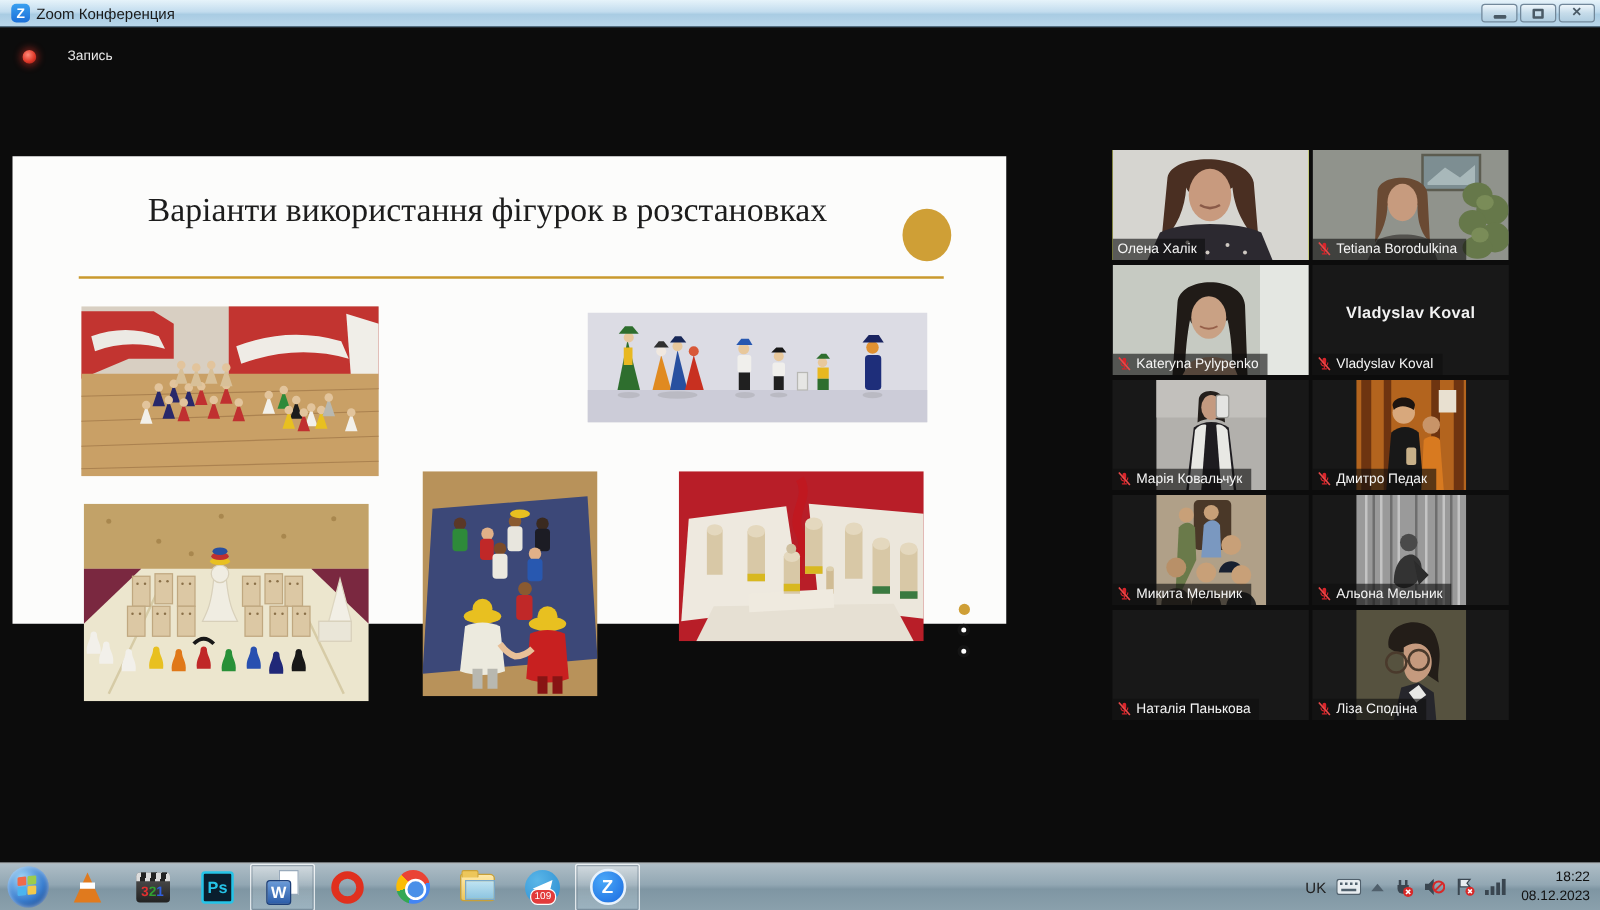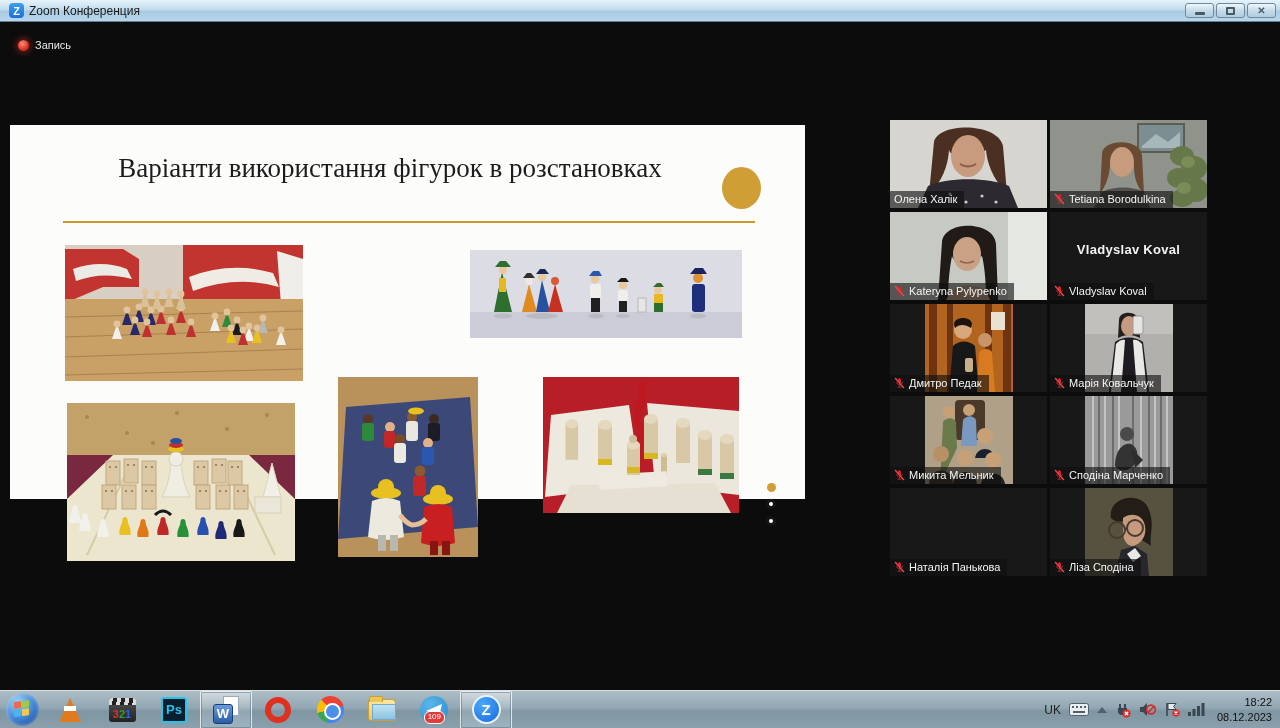--- a/index.html
+++ b/index.html
@@ -16,21 +16,21 @@
   .titlebar .wtitle { font-size:12px; color:#1a1a1a; }
   .wcontrols { position:absolute; right:4px; top:3px; display:flex; gap:2px; }
   .wbtn { width:29px; height:15px; border:1px solid #72889a; border-radius:3px;
     background:linear-gradient(#eef6fb,#c6dcea 50%,#b0cde0); display:flex; align-items:center; justify-content:center; }
   .wbtn .bar { width:10px; height:3px; background:#4a5a66; border-radius:1px; margin-top:5px;}
   .wbtn .box { width:9px; height:8px; border:2px solid #4a5a66; border-radius:1px; }
   .wbtn .x { font-size:10px; color:#4a5a66; font-weight:bold; line-height:1; }
 
   
   .meeting { position:absolute; left:0; top:22px; width:1280px; height:668px; background:#0c0c0c; }
-  .rec { position:absolute; left:18px; top:17px; display:flex; align-items:center; gap:6px; }
+  .rec { position:absolute; left:18px; top:17px; display:flex; align-items:center; gap:25px; }
   .rec-dot { width:11px; height:11px; border-radius:50%;
     background:radial-gradient(circle at 40% 35%, #ff8a7a, #e03a2a 55%, #8a1510);
     box-shadow:0 0 6px 2px rgba(230,50,40,.45); }
   .rec-label { color:#e8e8e8; font-size:11px; }
 
   
   .slide { position:absolute; left:10px; top:103px; width:795px; height:374px; background:#fcfcfb; }
   .slide-title { position:absolute; left:55px; top:28px; width:650px; text-align:center;
     font-family:"Liberation Serif", serif; font-size:27px; color:#1c1c1c; }
   .gold-circle { position:absolute; left:712px; top:42px; width:39px; height:42px; border-radius:50%; background:#cf9f36; }
@@ -470,20 +470,45 @@
               <line x1="3.8" y1="11" x2="8.2" y2="11" stroke="#d8232a"></line>
             <line x1="1.2" y1="1" x2="10.8" y2="12" stroke="#e84848" stroke-width="1.5"></line>
           </svg>
           <span>Vladyslav Koval</span>
         </div>
       </div>
 
       <div class="tile">
         <div class="photo-wrap">
           <svg viewBox="0 0 88 88" preserveAspectRatio="none">
+            <rect width="88" height="88" fill="#b2b0ac"></rect>
+            <rect x="0" y="0" width="88" height="30" fill="#c2c0bc"></rect>
+            <path d="M34 16 C 34 6, 54 6, 54 18 L 55 34 C 48 30, 40 30, 33 34 Z" fill="#241f1c"></path>
+            <ellipse cx="44" cy="22" rx="8" ry="10" fill="#c49a80"></ellipse>
+            <rect x="48" y="12" width="10" height="18" rx="2" fill="#e4e4e2" stroke="#9a9a96"></rect>
+            <path d="M24 88 L30 38 C 38 32, 50 32, 58 38 L 64 88 Z" fill="#1e1c20"></path>
+            <path d="M26 88 L31 40 C 34 36, 38 35, 40 36 L 36 88 Z" fill="#e8e8e4"></path>
+            <path d="M62 88 L57 40 C 54 36, 50 35, 48 36 L 52 88 Z" fill="#e8e8e4"></path>
+          </svg>
+        </div>
+        <div class="pill">
+          <svg class="mic" width="11" height="12" viewBox="0 0 12 13">
+            <path d="M6 1.2c-.9 0-1.6.7-1.6 1.6v2.7c0 .9.7 1.6 1.6 1.6s1.6-.7 1.6-1.6V2.8c0-.9-.7-1.6-1.6-1.6z" fill="#d8232a"></path>
+            <path d="M3 5.4c0 1.7 1.3 3 3 3s3-1.3 3-3" stroke="#d8232a" fill="none"></path>
+            <line x1="6" y1="8.4" x2="6" y2="10.6" stroke="#d8232a"></line>
+              <line x1="3.8" y1="11" x2="8.2" y2="11" stroke="#d8232a"></line>
+            <line x1="1.2" y1="1" x2="10.8" y2="12" stroke="#e84848" stroke-width="1.5"></line>
+          </svg>
+          <span>Марія Ковальчук</span>
+        </div>
+      </div>
+
+      <div class="tile">
+        <div class="photo-wrap">
+          <svg viewBox="0 0 88 88" preserveAspectRatio="none">
             <rect width="88" height="88" fill="#b3641e"></rect>
             <g fill="#6e3410">
                 <rect x="4" width="8" height="88"></rect>
                 <rect x="22" width="6" height="88"></rect>
                 <rect x="60" width="7" height="88"></rect>
                 <rect x="78" width="8" height="88"></rect>
               </g>
             <rect x="66" y="8" width="14" height="18" fill="#e8e0d0"></rect>
             <circle cx="38" cy="26" r="9" fill="#d8a87c"></circle>
             <path d="M29 20 C 30 12, 46 12, 47 20 L 46 24 C 40 20, 34 20, 30 24 Z" fill="#1c1410"></path>
@@ -495,45 +520,20 @@
         </div>
         <div class="pill">
           <svg class="mic" width="11" height="12" viewBox="0 0 12 13">
             <path d="M6 1.2c-.9 0-1.6.7-1.6 1.6v2.7c0 .9.7 1.6 1.6 1.6s1.6-.7 1.6-1.6V2.8c0-.9-.7-1.6-1.6-1.6z" fill="#d8232a"></path>
             <path d="M3 5.4c0 1.7 1.3 3 3 3s3-1.3 3-3" stroke="#d8232a" fill="none"></path>
             <line x1="6" y1="8.4" x2="6" y2="10.6" stroke="#d8232a"></line>
               <line x1="3.8" y1="11" x2="8.2" y2="11" stroke="#d8232a"></line>
             <line x1="1.2" y1="1" x2="10.8" y2="12" stroke="#e84848" stroke-width="1.5"></line>
           </svg>
           <span>Дмитро Педак</span>
-        </div>
-      </div>
-
-      <div class="tile">
-        <div class="photo-wrap">
-          <svg viewBox="0 0 88 88" preserveAspectRatio="none">
-            <rect width="88" height="88" fill="#b2b0ac"></rect>
-            <rect x="0" y="0" width="88" height="30" fill="#c2c0bc"></rect>
-            <path d="M34 16 C 34 6, 54 6, 54 18 L 55 34 C 48 30, 40 30, 33 34 Z" fill="#241f1c"></path>
-            <ellipse cx="44" cy="22" rx="8" ry="10" fill="#c49a80"></ellipse>
-            <rect x="48" y="12" width="10" height="18" rx="2" fill="#e4e4e2" stroke="#9a9a96"></rect>
-            <path d="M24 88 L30 38 C 38 32, 50 32, 58 38 L 64 88 Z" fill="#1e1c20"></path>
-            <path d="M26 88 L31 40 C 34 36, 38 35, 40 36 L 36 88 Z" fill="#e8e8e4"></path>
-            <path d="M62 88 L57 40 C 54 36, 50 35, 48 36 L 52 88 Z" fill="#e8e8e4"></path>
-          </svg>
-        </div>
-        <div class="pill">
-          <svg class="mic" width="11" height="12" viewBox="0 0 12 13">
-            <path d="M6 1.2c-.9 0-1.6.7-1.6 1.6v2.7c0 .9.7 1.6 1.6 1.6s1.6-.7 1.6-1.6V2.8c0-.9-.7-1.6-1.6-1.6z" fill="#d8232a"></path>
-            <path d="M3 5.4c0 1.7 1.3 3 3 3s3-1.3 3-3" stroke="#d8232a" fill="none"></path>
-            <line x1="6" y1="8.4" x2="6" y2="10.6" stroke="#d8232a"></line>
-              <line x1="3.8" y1="11" x2="8.2" y2="11" stroke="#d8232a"></line>
-            <line x1="1.2" y1="1" x2="10.8" y2="12" stroke="#e84848" stroke-width="1.5"></line>
-          </svg>
-          <span>Марія Ковальчук</span>
         </div>
       </div>
 
       <div class="tile">
         <div class="photo-wrap">
           <svg viewBox="0 0 88 88" preserveAspectRatio="none">
             <rect width="88" height="88" fill="#b0a088"></rect>
             <rect x="30" y="4" width="30" height="40" fill="#4a3828" rx="4"></rect>
             <circle cx="24" cy="16" r="6" fill="#c8a078"></circle>
               <path d="M15 88 L18 26 C 22 21, 28 21, 31 26 L 32 52 Z" fill="#6a7a4a"></path>
@@ -586,21 +586,21 @@
           </svg>
         </div>
         <div class="pill">
           <svg class="mic" width="11" height="12" viewBox="0 0 12 13">
             <path d="M6 1.2c-.9 0-1.6.7-1.6 1.6v2.7c0 .9.7 1.6 1.6 1.6s1.6-.7 1.6-1.6V2.8c0-.9-.7-1.6-1.6-1.6z" fill="#d8232a"></path>
             <path d="M3 5.4c0 1.7 1.3 3 3 3s3-1.3 3-3" stroke="#d8232a" fill="none"></path>
             <line x1="6" y1="8.4" x2="6" y2="10.6" stroke="#d8232a"></line>
               <line x1="3.8" y1="11" x2="8.2" y2="11" stroke="#d8232a"></line>
             <line x1="1.2" y1="1" x2="10.8" y2="12" stroke="#e84848" stroke-width="1.5"></line>
           </svg>
-          <span>Сподіна Марченко</span>
+          <span>Альона Мельник</span>
         </div>
       </div>
 
       <div class="tile">
         <div class="pill">
           <svg class="mic" width="11" height="12" viewBox="0 0 12 13">
             <path d="M6 1.2c-.9 0-1.6.7-1.6 1.6v2.7c0 .9.7 1.6 1.6 1.6s1.6-.7 1.6-1.6V2.8c0-.9-.7-1.6-1.6-1.6z" fill="#d8232a"></path>
             <path d="M3 5.4c0 1.7 1.3 3 3 3s3-1.3 3-3" stroke="#d8232a" fill="none"></path>
             <line x1="6" y1="8.4" x2="6" y2="10.6" stroke="#d8232a"></line>
               <line x1="3.8" y1="11" x2="8.2" y2="11" stroke="#d8232a"></line>

